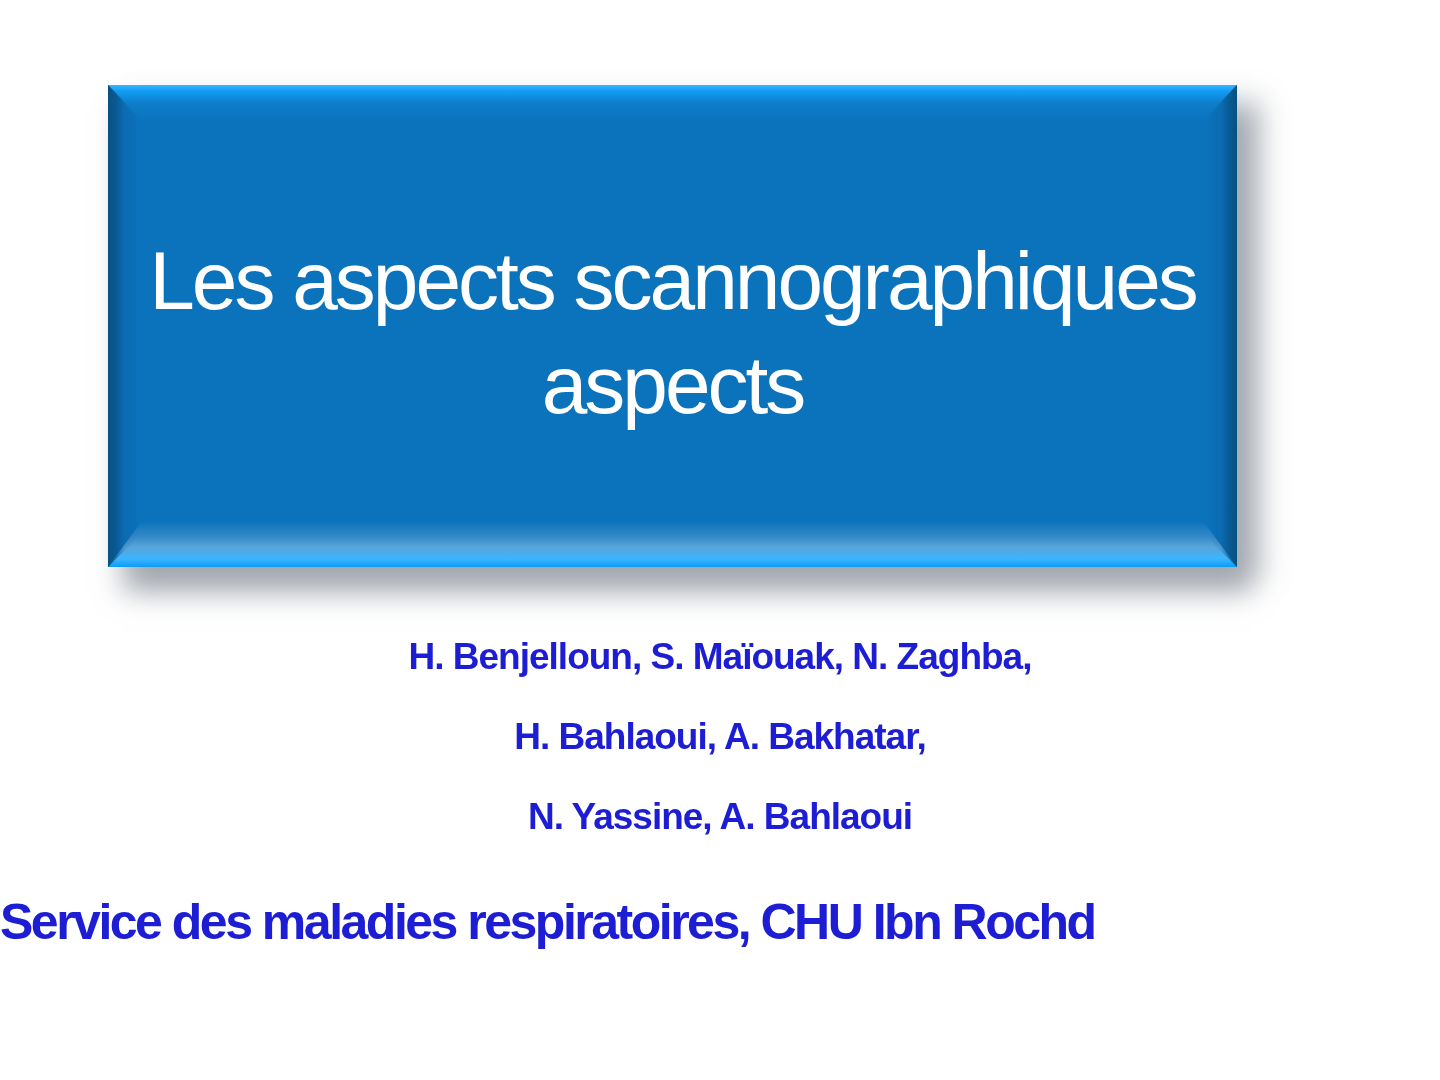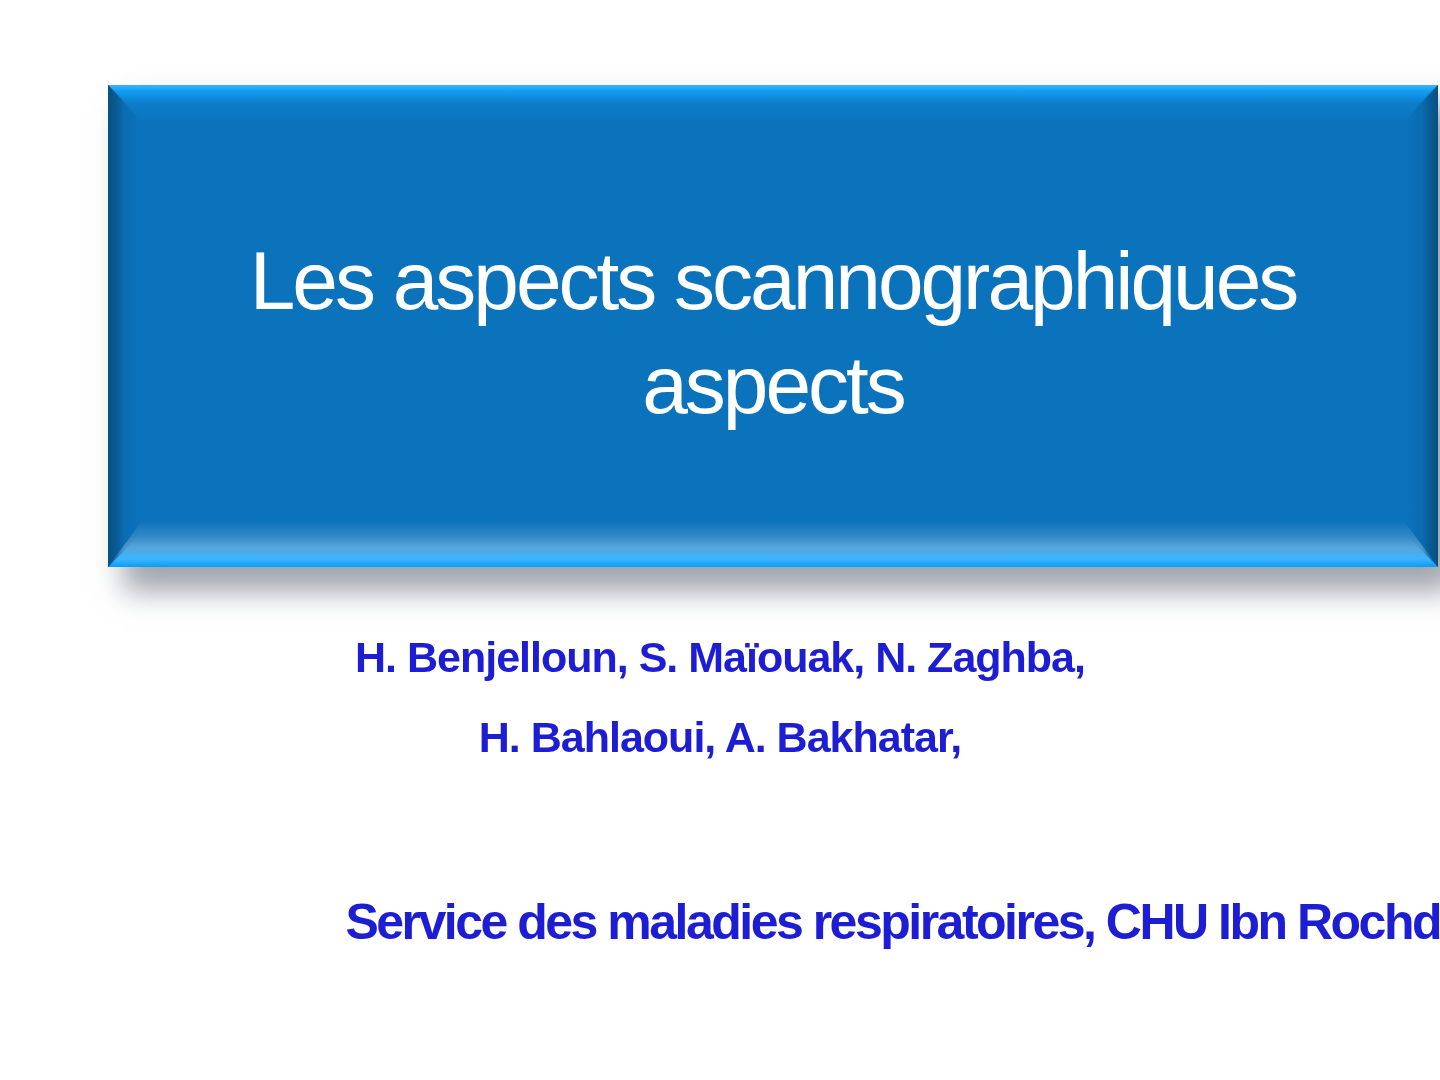--- a/index.html
+++ b/index.html
@@ -14,21 +14,21 @@
     background: var(--background, #ffffff);
     overflow: hidden;
     font-family: "Liberation Sans", sans-serif;
   }
 
   
   .title-box {
     position: absolute;
     left: 108px;
     top: 85px;
-    width: 1330px;
+    width: 1129px;
     height: 482px;
     background: var(--box_fill, #0b72bc);
     box-shadow: 14px 26px 26px rgba(120, 128, 138, 0.55),
                 26px 14px 26px rgba(120, 128, 138, 0.35);
     display: flex;
     align-items: center;
     justify-content: center;
   }
   .bevel {
     position: absolute;
@@ -94,36 +94,36 @@
 
   
   .authors {
     position: absolute;
     top: 617px;
     left: 0;
     width: 100%;
     text-align: center;
     color: var(--body_text, #1d1dd3);
     font-weight: 700;
-    font-size: 43px;
+    font-size: 37px;
     line-height: 80px;
     letter-spacing: -1px;
   }
   .author-line {
     display: block;
     margin: 0;
     white-space: nowrap;
   }
   .affiliation {
     position: absolute;
     top: 887px;
     left: 0;
     width: 100%;
     margin: 0;
-    text-align: right;
+    text-align: left;
     color: var(--body_text, #1d1dd3);
     font-weight: 700;
     font-size: 50px;
     line-height: 70px;
     letter-spacing: -2.5px;
     white-space: nowrap;
   }
 </style>
 </head>
 <body>
@@ -137,17 +137,18 @@
     <div class="bevel bevel-right"></div>
     <h1 class="title-text">
       <span class="title-line">Les aspects scannographiques</span>
       <span class="title-line">aspects</span>
     </h1>
   </div>
 
   <div class="authors">
     <span class="author-line">H. Benjelloun, S. Maïouak, N. Zaghba,</span>
     <span class="author-line">H. Bahlaoui, A. Bakhatar,</span>
+    <span class="author-line">N. Yassine, A. Bahlaoui</span>
   </div>
 
   <p class="affiliation">Service des maladies respiratoires, CHU Ibn Rochd</p>
 
 </div>
 
 </body></html>

